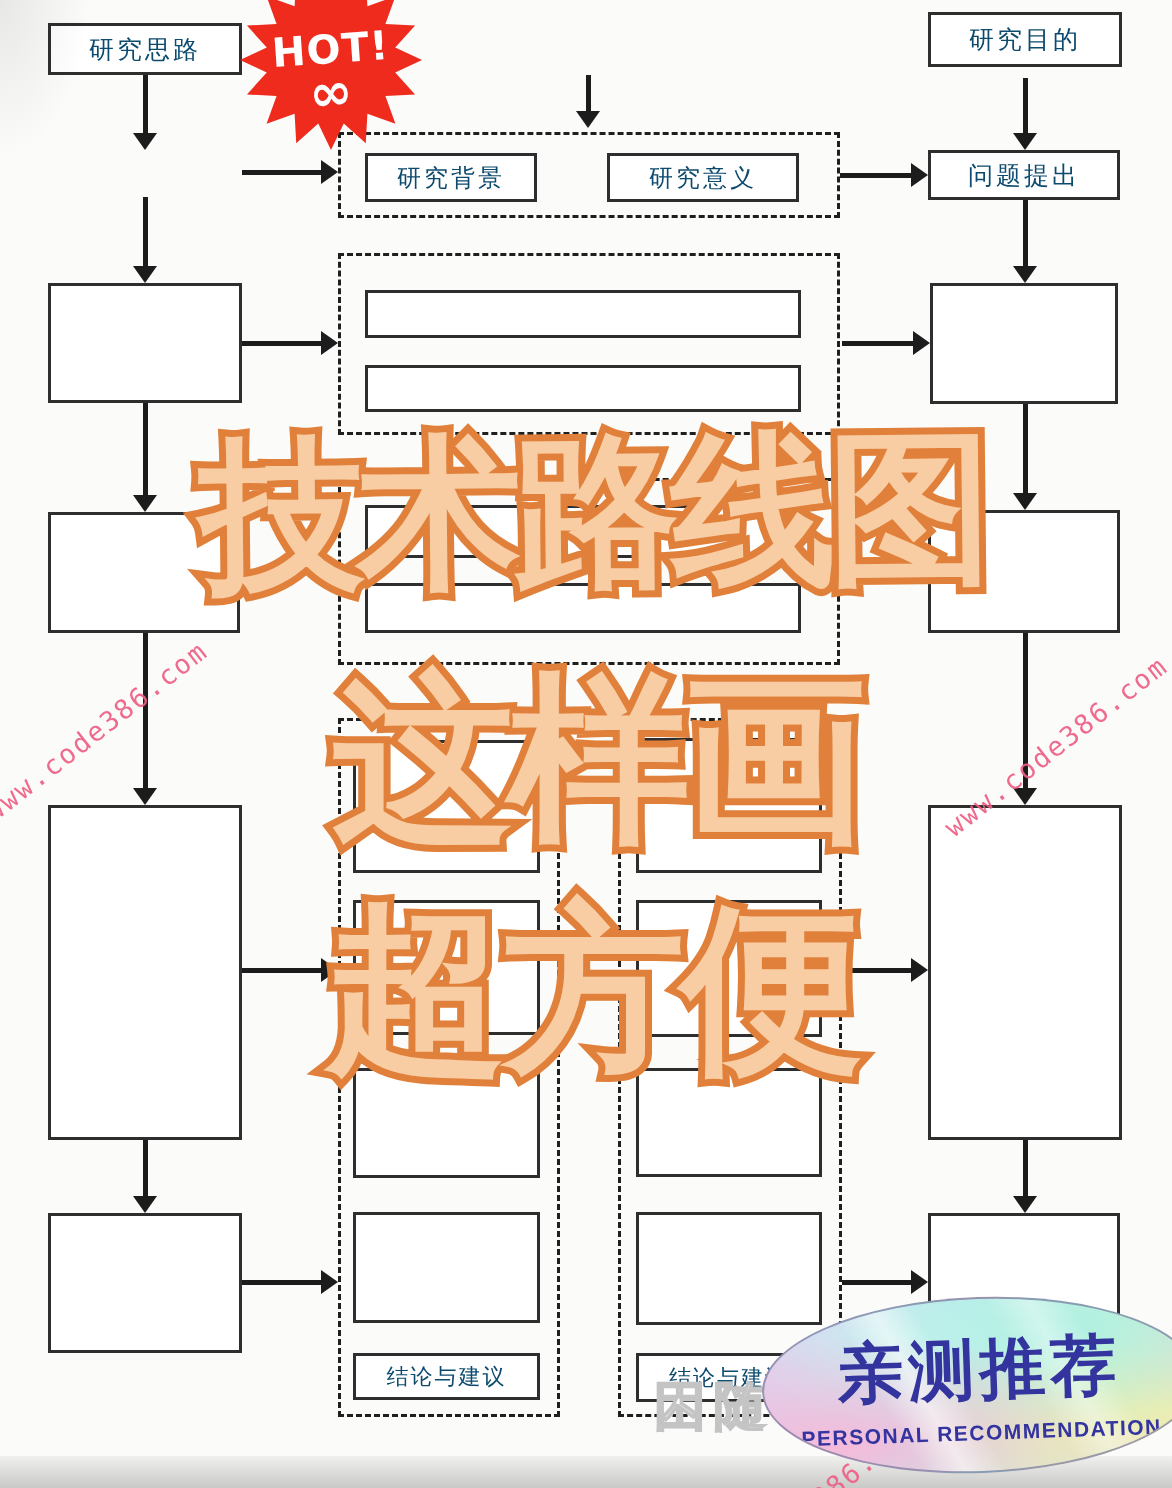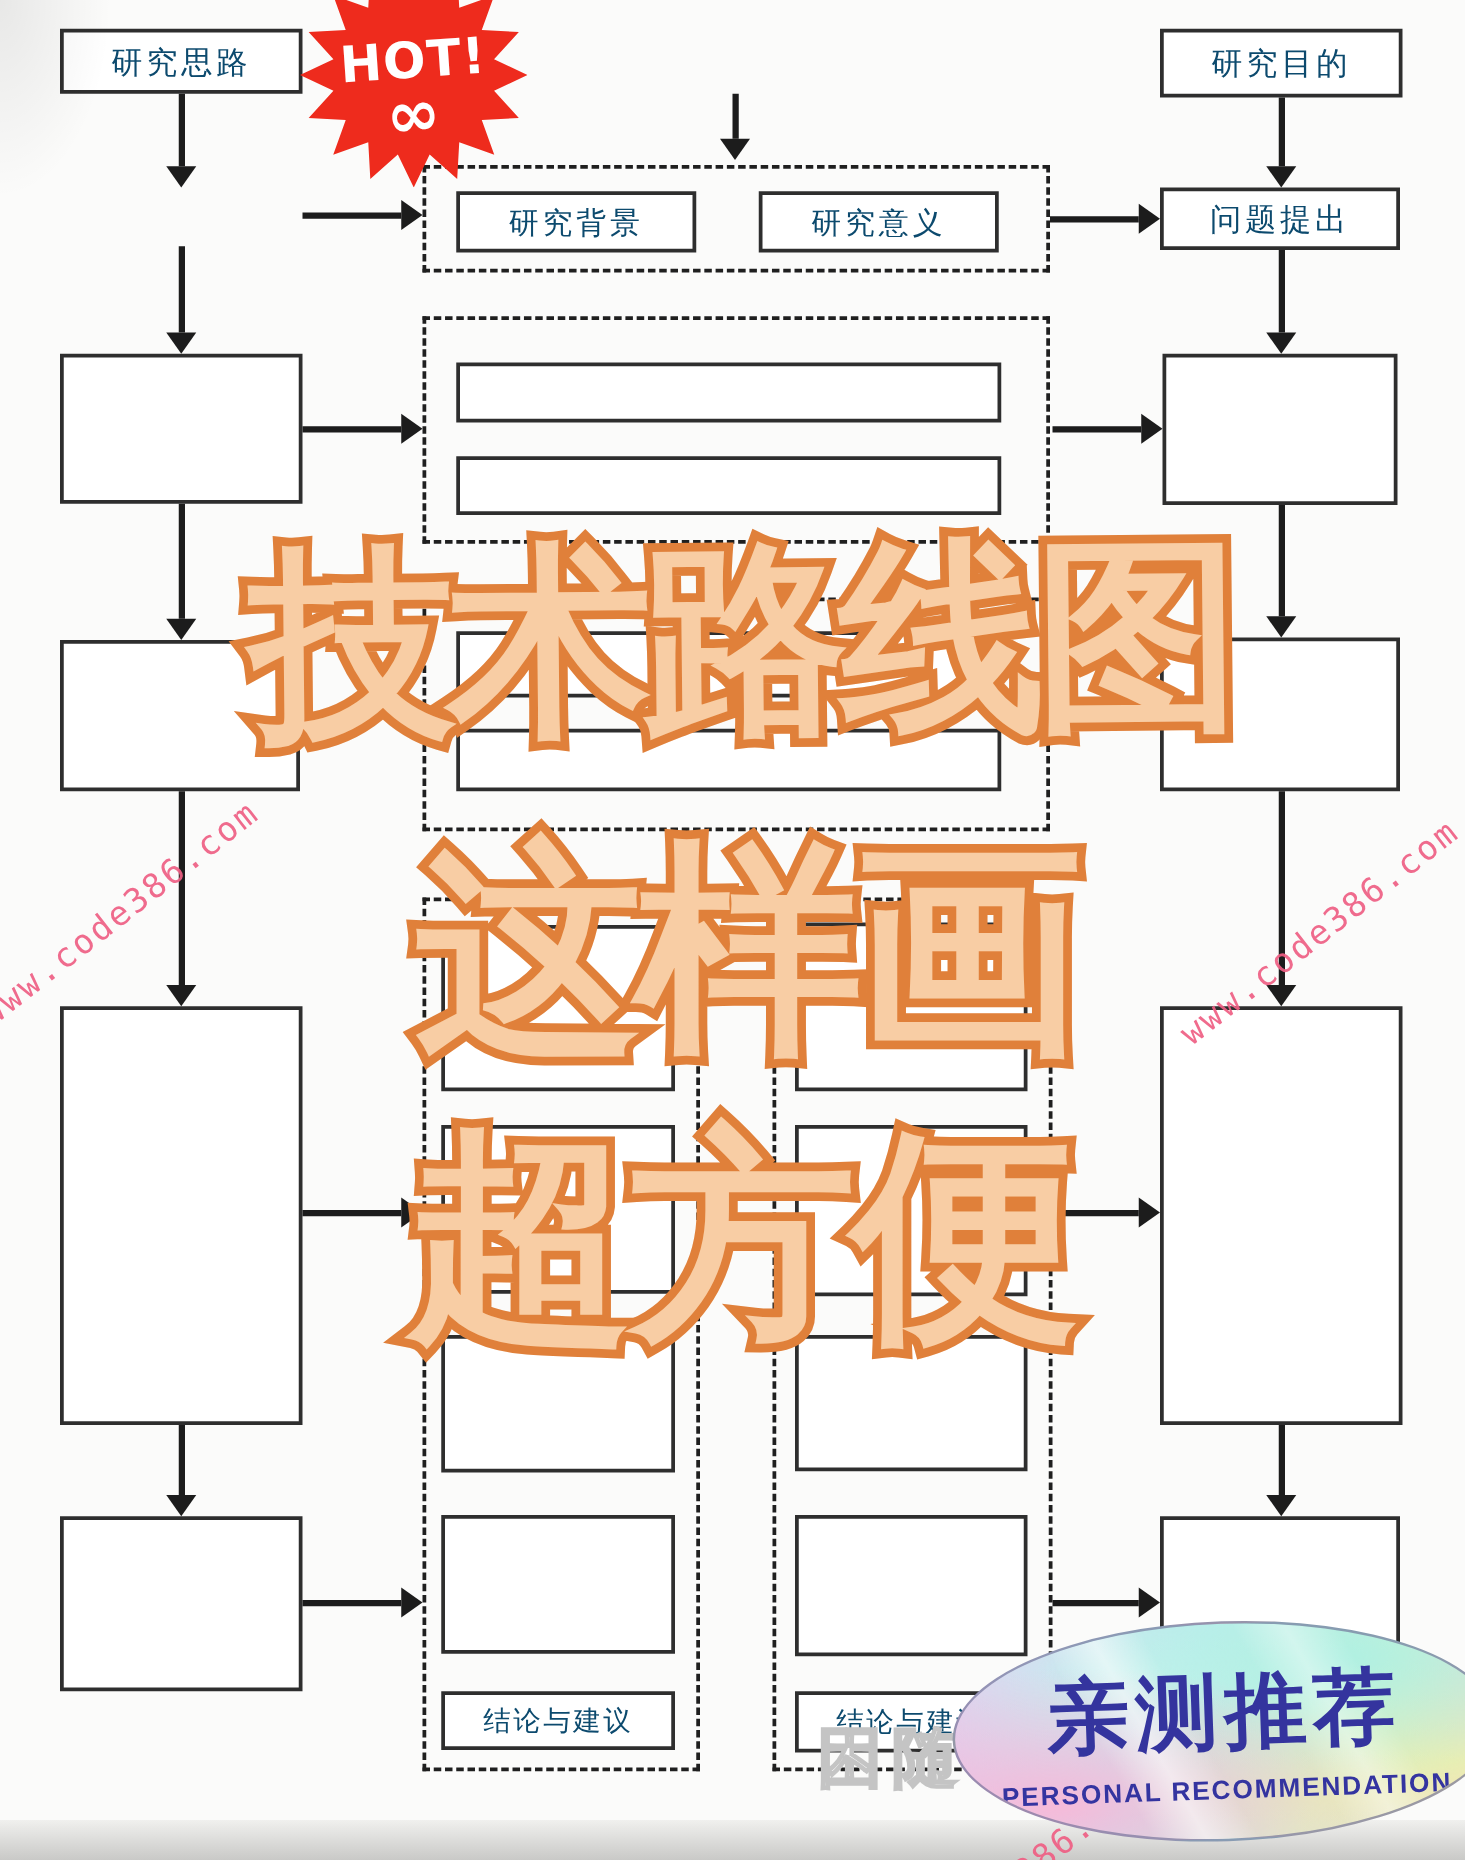--- a/index.html
+++ b/index.html
@@ -57,26 +57,26 @@
     background:linear-gradient(#f0f0ee, #c9c9c7);}
   #corner-shade{position:absolute;left:0;top:0;width:90px;height:160px;z-index:3;
     background:radial-gradient(ellipse at 0% 0%, rgba(0,0,0,.08), transparent 70%);}
 </style>
 </head>
 <body>
 
 <div id="canvas">
 
   <div class="box" style="left:48px;top:23px;width:194px;height:52px;">研究思路</div>
-  <div class="box" style="left:928px;top:23px;width:194px;height:55px;">研究目的</div>
+  <div class="box" style="left:928px;top:12px;width:194px;height:55px;">研究目的</div>
 
   <div class="box" style="left:928px;top:150px;width:192px;height:50px;">问题提出</div>
 
   <div class="dashed" style="left:338px;top:132px;width:502px;height:86px;"></div>
-  <div class="box" style="left:365px;top:153px;width:192px;height:49px;font-size:24px;">研究背景</div>
+  <div class="box" style="left:365px;top:153px;width:172px;height:49px;font-size:24px;">研究背景</div>
   <div class="box" style="left:607px;top:153px;width:192px;height:49px;font-size:24px;">研究意义</div>
 
   <div class="rect" style="left:48px;top:283px;width:194px;height:120px;"></div>
   <div class="rect" style="left:930px;top:283px;width:188px;height:121px;"></div>
   <div class="dashed" style="left:338px;top:253px;width:502px;height:182px;"></div>
   <div class="rect" style="left:365px;top:290px;width:436px;height:48px;"></div>
   <div class="rect" style="left:365px;top:365px;width:436px;height:47px;"></div>
 
   <div class="rect" style="left:48px;top:512px;width:192px;height:121px;"></div>
   <div class="rect" style="left:928px;top:510px;width:192px;height:123px;"></div>

